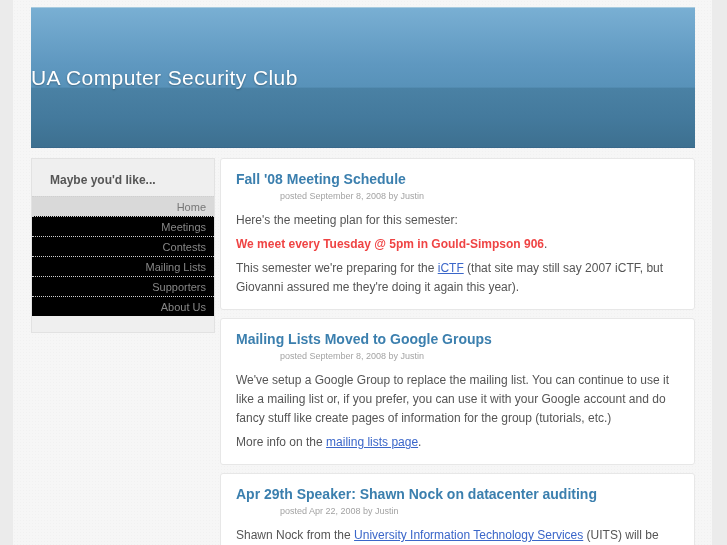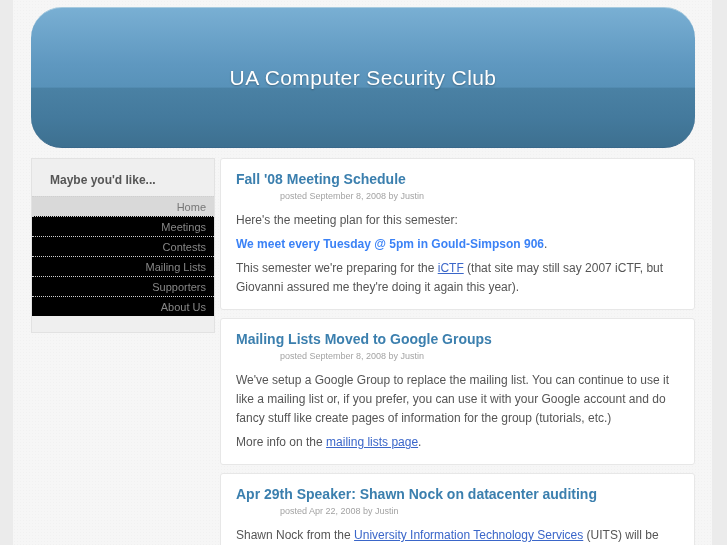--- a/index.html
+++ b/index.html
@@ -26,22 +26,20 @@
   .site-header {
     height: 141px;
     box-sizing: border-box;
     border-top: 1px solid #a7cade;
     border-bottom: 1px solid #39688a;
     background: linear-gradient(to bottom,
       #79afd3 0%, #5f98c0 40%, #5892b9 57%,
       #4a81a4 57.5%, #447a9d 78%, #3d7090 100%);
     display: flex;
     align-items: center;
-    justify-content: center;
-    border-radius: 31px;
   }
   .site-title {
     color: #ffffff;
     font-size: 21px;
     font-weight: normal;
     letter-spacing: 0.4px;
     text-shadow: 0 1px 2px rgba(0,0,0,0.3);
     text-decoration: none;
     cursor: pointer;
   }
@@ -97,21 +95,21 @@
     margin: 3px 0 10px 0;
     padding-left: 44px;
   }
   .para {
     font-size: 12px;
     color: #555555;
     line-height: 19px;
     margin: 0 0 5px 0;
   }
   .para:last-child { margin-bottom: 0; }
-  .run-bold { font-weight: bold; color: #3b82f6; }
+  .run-bold { font-weight: bold; color: #ef4444; }
   .run-link { color: #3a66c9; text-decoration: underline; cursor: pointer; }
 </style>
 </head>
 <body>
 
 <div class="site-wrapper">
 
   <div class="site-header">
     <a class="site-title">UA Computer Security Club</a>
   </div>

